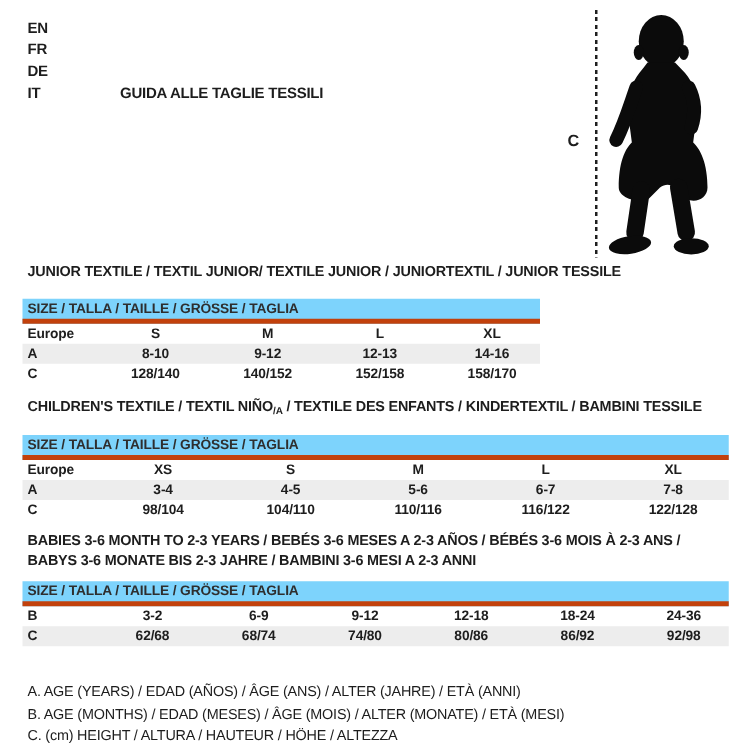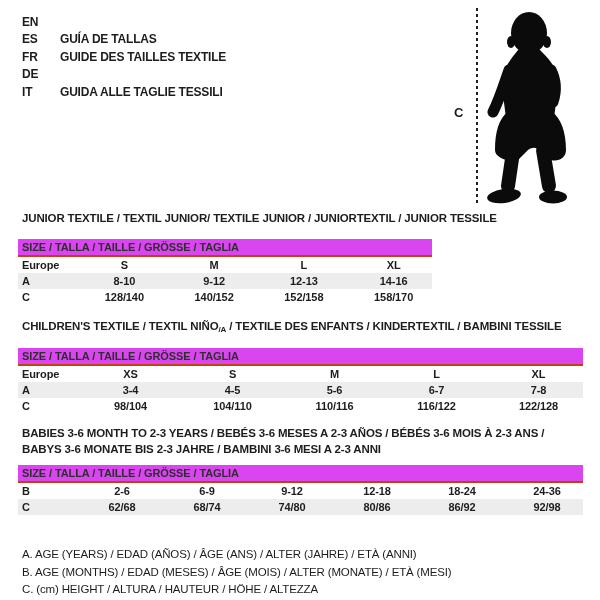--- a/index.html
+++ b/index.html
@@ -8,21 +8,21 @@
     background:#ffffff;
     font-family:"Liberation Sans", sans-serif;
     color:#1d1d1d;
     position:relative;
     overflow:hidden;
     -webkit-font-smoothing:antialiased;
   }
 
   
   .languages { position:absolute; left:22px; top:13px; font-size:12px; font-weight:700; letter-spacing:-0.2px; }
-  .lang-row { display:flex; height:17.5px; align-items:center; }
+  .lang-row { display:flex; height:17.5px; align-items:center;gap:36px; }
   .lang-code { width:38px; }
 
   
   .dotted-line {
     position:absolute; left:476px; top:8px; width:2px; height:198px;
     background-image:repeating-linear-gradient(to bottom,#1f1f1f 0px,#1f1f1f 3px,transparent 3px,transparent 6px);
   }
   .figure-label { position:absolute; left:454px; top:105px; font-size:13px; font-weight:700; }
   .silhouette { position:absolute; left:480px; top:0px; }
 
@@ -32,45 +32,40 @@
   .title-children { top:320px; }
   .title-babies { top:426px; line-height:15.5px; }
   .sub-a { font-size:8px; vertical-align:-2px; }
 
   
   .size-table { position:absolute; left:18px; font-size:11px; font-weight:700; letter-spacing:-0.1px; }
   .tbl-junior { top:239px; width:414px; }
   .tbl-children { top:348px; width:565px; }
   .tbl-babies { top:465px; width:565px; }
   .size-header {
-    height:16px; background:#d946ef; border-bottom:2px solid #c2410c;
+    height:16px; background:#7dd3fc; border-bottom:4px solid #c2410c;
     display:flex; align-items:center; padding-left:4px; color:#2e2e2e;
   }
   .t-row { display:flex; height:16px; align-items:center;gap:13px; }
   .t-row.alt { background:#ededed; }
   .t-cell-first { width:55px; padding-left:4px; box-sizing:border-box; }
   .t-cell { flex:1; text-align:center; }
 
   
   .footnotes { position:absolute; left:22px; top:546px; font-size:11.5px; font-weight:400; letter-spacing:-0.15px; line-height:17.5px; }
 </style>
 </head>
 <body>
 
 <div class="languages">
   <div class="lang-row">
     <span class="lang-code">EN</span>
   </div>
   <div class="lang-row">
-    <span class="lang-code">ES</span>
-    <span>GUÍA DE TALLAS</span>
-  </div>
-  <div class="lang-row">
     <span class="lang-code">FR</span>
-    <span>GUIDE DES TAILLES TEXTILE</span>
   </div>
   <div class="lang-row">
     <span class="lang-code">DE</span>
   </div>
   <div class="lang-row">
     <span class="lang-code">IT</span>
     <span>GUIDA ALLE TAGLIE TESSILI</span>
   </div>
 </div>
 
@@ -148,21 +143,21 @@
 </div>
 
 <div class="section-title title-babies">
   <div>BABIES 3-6 MONTH TO 2-3 YEARS / BEBÉS 3-6 MESES A 2-3 AÑOS / BÉBÉS 3-6 MOIS À 2-3 ANS /</div>
   <div>BABYS 3-6 MONATE BIS 2-3 JAHRE / BAMBINI 3-6 MESI A 2-3 ANNI</div>
 </div>
 <div class="size-table tbl-babies">
   <div class="size-header">SIZE / TALLA / TAILLE / GRÖSSE / TAGLIA</div>
   <div class="t-row">
     <span class="t-cell-first">B</span>
-    <span class="t-cell">2-6</span>
+    <span class="t-cell">3-2</span>
     <span class="t-cell">6-9</span>
     <span class="t-cell">9-12</span>
     <span class="t-cell">12-18</span>
     <span class="t-cell">18-24</span>
     <span class="t-cell">24-36</span>
   </div>
   <div class="t-row alt">
     <span class="t-cell-first">C</span>
     <span class="t-cell">62/68</span>
     <span class="t-cell">68/74</span>

